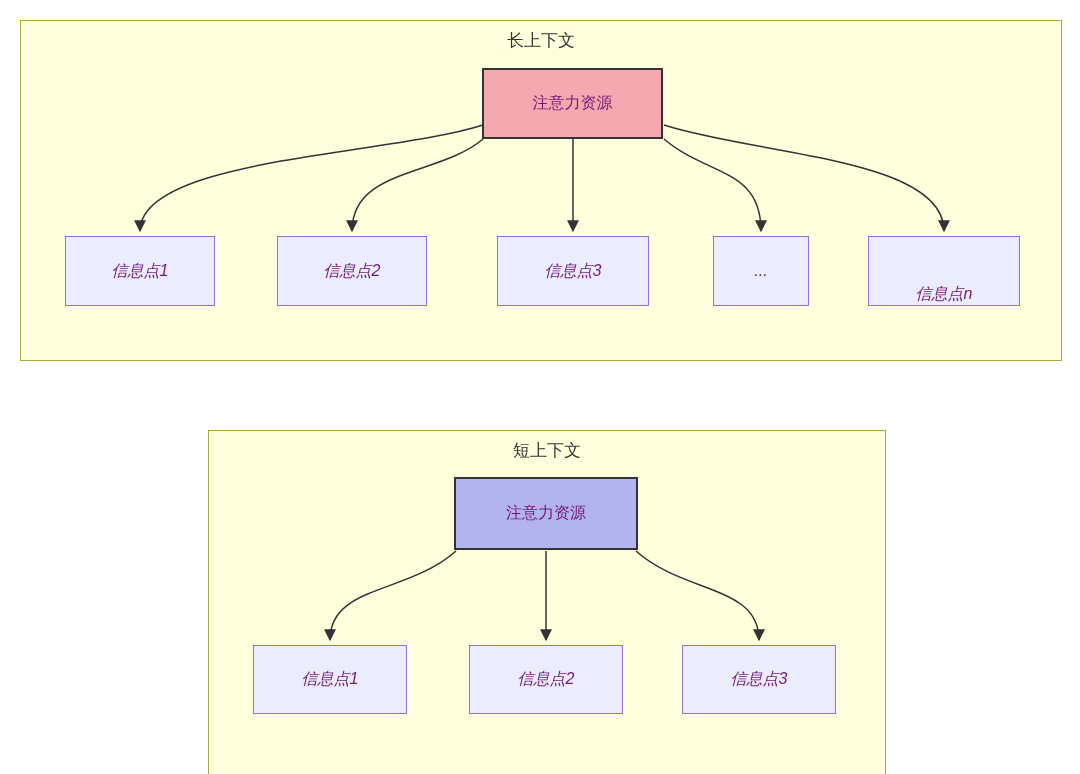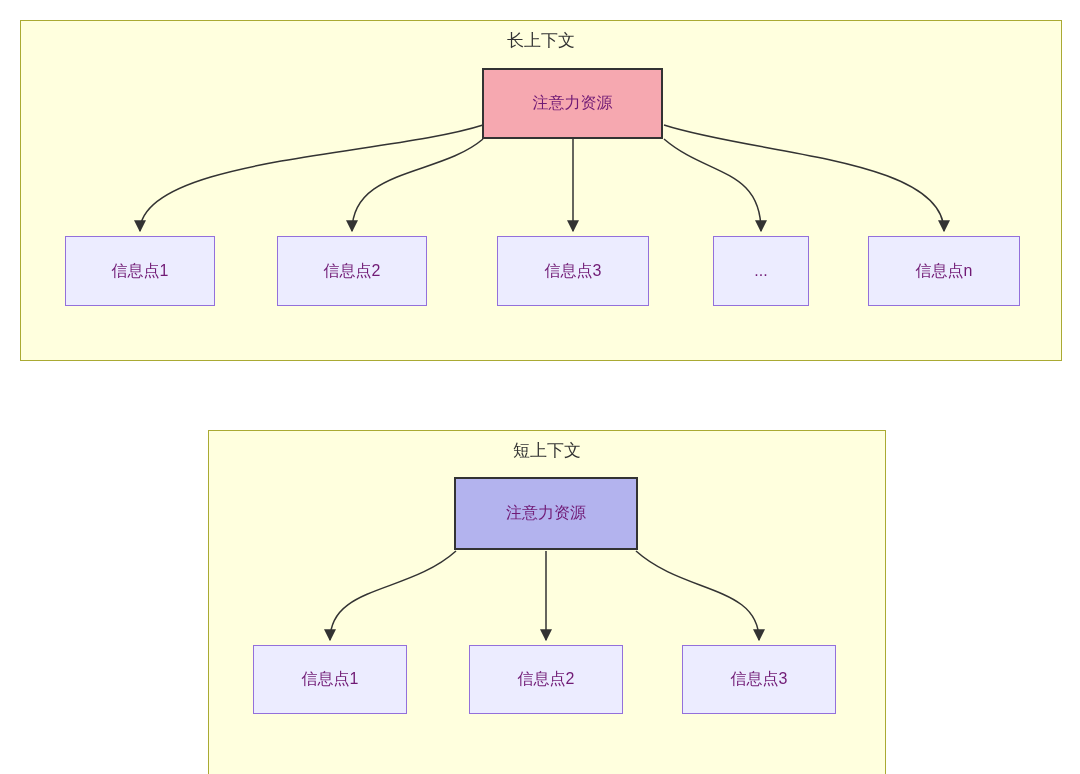--- a/index.html
+++ b/index.html
@@ -40,32 +40,33 @@
     display: flex;
     align-items: center;
     justify-content: center;
     font-size: 16px;
     color: #701a75;
     text-align: center;
   }
   .node.info {
     background: #ececff;
     border: 1px solid #9370db;
+    font-style: italic;
   }
   .node.root {
     border: 2px solid #333333;
   }
   #node-long-root  { left: 482px; top: 68px;  width: 181px; height: 71px; background: #f6a8b0; }
   #node-short-root { left: 454px; top: 477px; width: 184px; height: 73px; background: #b3b3ee; }
 
   #node-long-1 { left: 65px;  top: 236px; width: 150px; height: 70px; }
   #node-long-2 { left: 277px; top: 236px; width: 150px; height: 70px; }
   #node-long-3 { left: 497px; top: 236px; width: 152px; height: 70px; }
   #node-long-4 { left: 713px; top: 236px; width: 96px;  height: 70px; }
-  #node-long-5 { left: 868px; top: 236px; width: 152px; height: 70px; }
+  #node-long-5 { left: 868px; top: 236px; width: 152px; height: 70px; align-items: flex-end; }
 
   #node-short-1 { left: 253px; top: 645px; width: 154px; height: 69px; }
   #node-short-2 { left: 469px; top: 645px; width: 154px; height: 69px; }
   #node-short-3 { left: 682px; top: 645px; width: 154px; height: 69px; }
 
   
   svg.edges {
     position: absolute;
     left: 0;
     top: 0;

